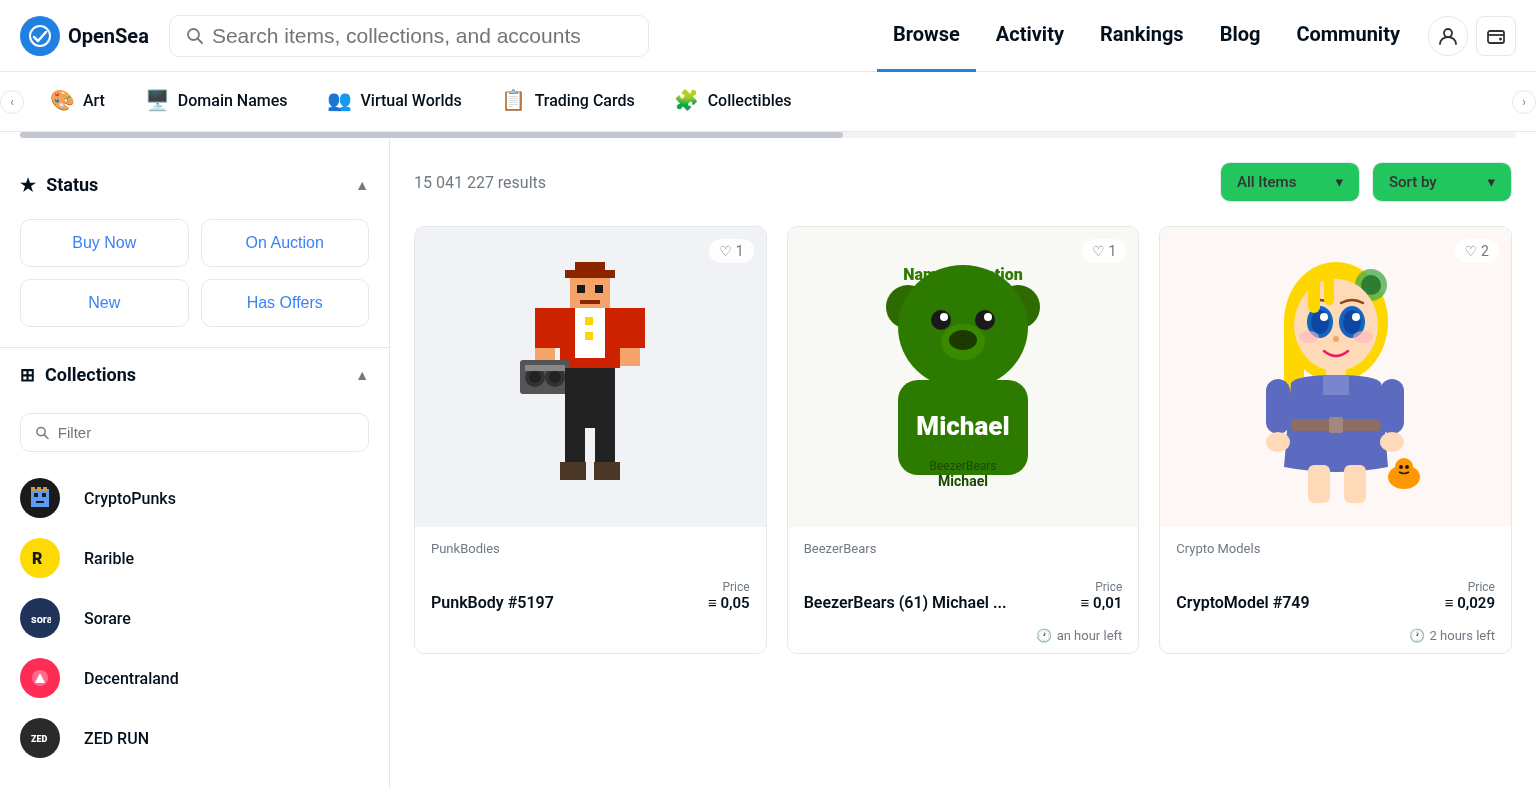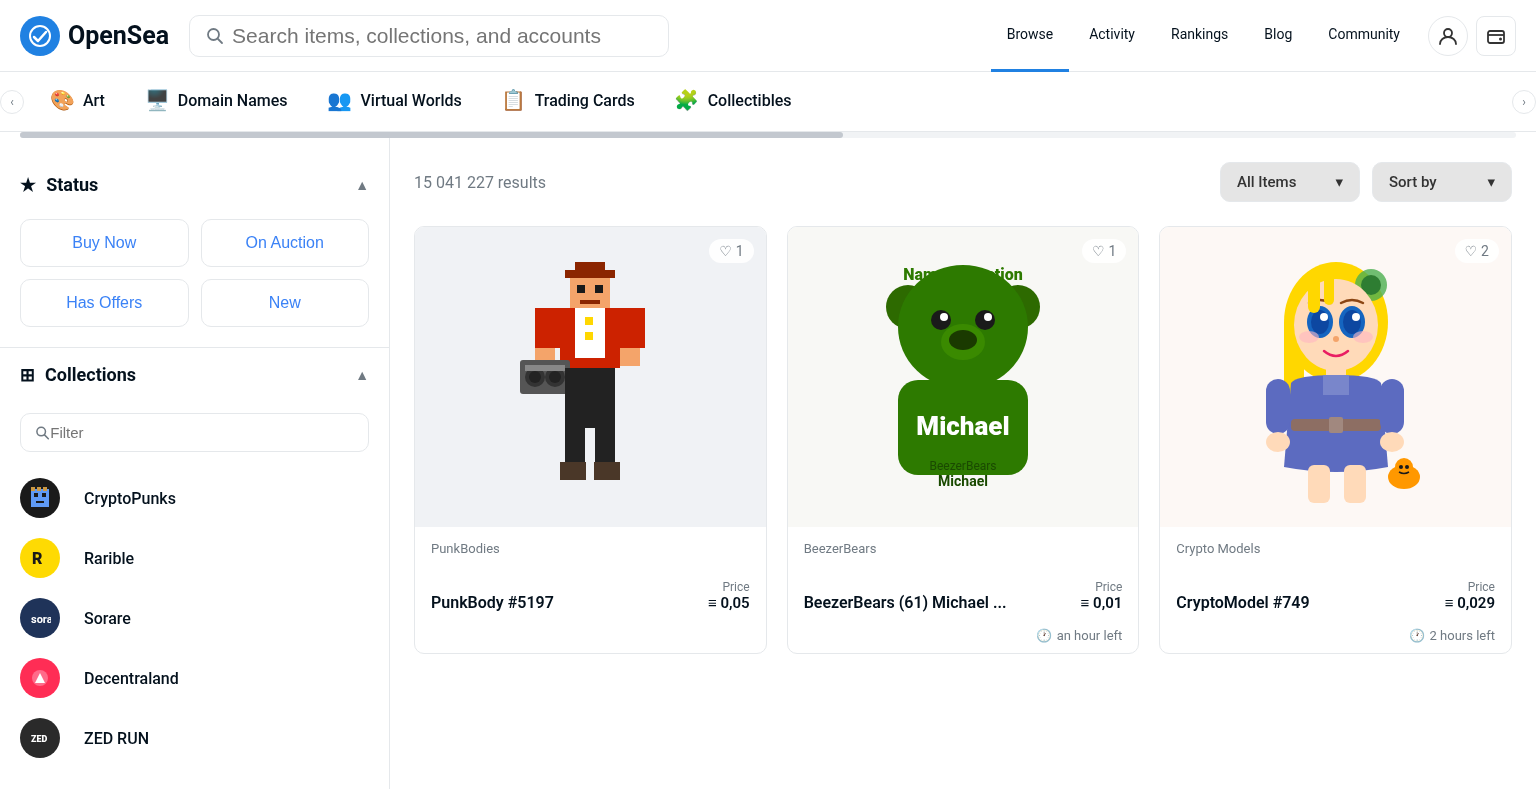--- a/index.html
+++ b/index.html
@@ -21,43 +21,43 @@
       margin-right: 20px;
       text-decoration: none;
     }
     .logo-circle {
       width: 40px; height: 40px;
       border-radius: 50%;
       background: #2081e2;
       display: flex; align-items: center; justify-content: center;
       color: white; font-size: 18px;
     }
-    .logo-text { font-size: 25px; font-weight: 700; color: #04111d; }
+    .logo-text { font-size: 20px; font-weight: 700; color: #04111d; }
     .search-bar {
       display: flex; align-items: center;
       border: 1px solid #e5e8eb;
       border-radius: 10px;
       padding: 8px 16px;
       gap: 8px;
       flex: 1;
       max-width: 480px;
       margin-right: auto;
     }
     .search-bar input {
       border: none; outline: none; font-size: 21px; color: #707a83; width: 100%;
       background: transparent;
     }
     .search-icon-svg { color: #707a83; flex-shrink: 0; }
     .nav-links {
       display: flex; align-items: center; gap: 4px;
     }
     .nav-item {
       padding: 22px 16px;
-      font-size: 14px;
-      font-weight: 400;
+      font-size: 20px;
+      font-weight: 700;
       color: #04111d;
       cursor: pointer;
       text-decoration: none;
       border-bottom: 3px solid transparent;
       height: 72px;
       display: flex; align-items: center;
     }
     .nav-item.active {
       border-bottom: 3px solid #2081e2;
       color: #04111d;
@@ -171,21 +171,21 @@
       text-align: center;
     }
 
     .divider { height: 1px; background: #e5e8eb; margin: 0; }
 
     .collections-search {
       display: flex; align-items: center;
       border: 1px solid #e5e8eb;
       border-radius: 10px;
       padding: 10px 14px;
-      gap: 0;
+      gap: 8px;
       margin: 12px 20px 16px;
     }
     .collections-search input {
       border: none; outline: none; font-size: 15px; color: #707a83; width: 100%;
       background: transparent;
     }
 
     .collection-item {
       display: flex; align-items: center; gap: 24px;
       padding: 10px 20px;
@@ -213,21 +213,21 @@
       gap: 12px;
     }
     .results-count { font-size: 16px; color: #707a83; }
     .filter-dropdowns { display: flex; gap: 12px; }
     .filter-dropdown {
       display: flex; align-items: center; gap: 8px;
       padding: 10px 16px;
       border: 1px solid #e5e8eb;
       border-radius: 10px;
       font-size: 15px; font-weight: 500;
-      cursor: pointer; background: #e5e5e5;
+      cursor: pointer; background: #22c55e;
       min-width: 140px;
       justify-content: space-between;
     }
 
     
     .nft-grid {
       display: grid;
       grid-template-columns: repeat(3, 1fr);
       gap: 20px;
     }
@@ -365,22 +365,22 @@
       <div class="sidebar-header-title">
         <span>★</span>
         <span>Status</span>
       </div>
       <span class="chevron">▲</span>
     </div>
 
     <div class="status-buttons">
       <button class="status-btn">Buy Now</button>
       <button class="status-btn">On Auction</button>
+      <button class="status-btn">New</button>
       <button class="status-btn">Has Offers</button>
-      <button class="status-btn">New</button>
     </div>
 
     <div class="divider"></div>
 
     <div class="sidebar-header">
       <div class="sidebar-header-title">
         <span>⊞</span>
         <span>Collections</span>
       </div>
       <span class="chevron">▲</span>

